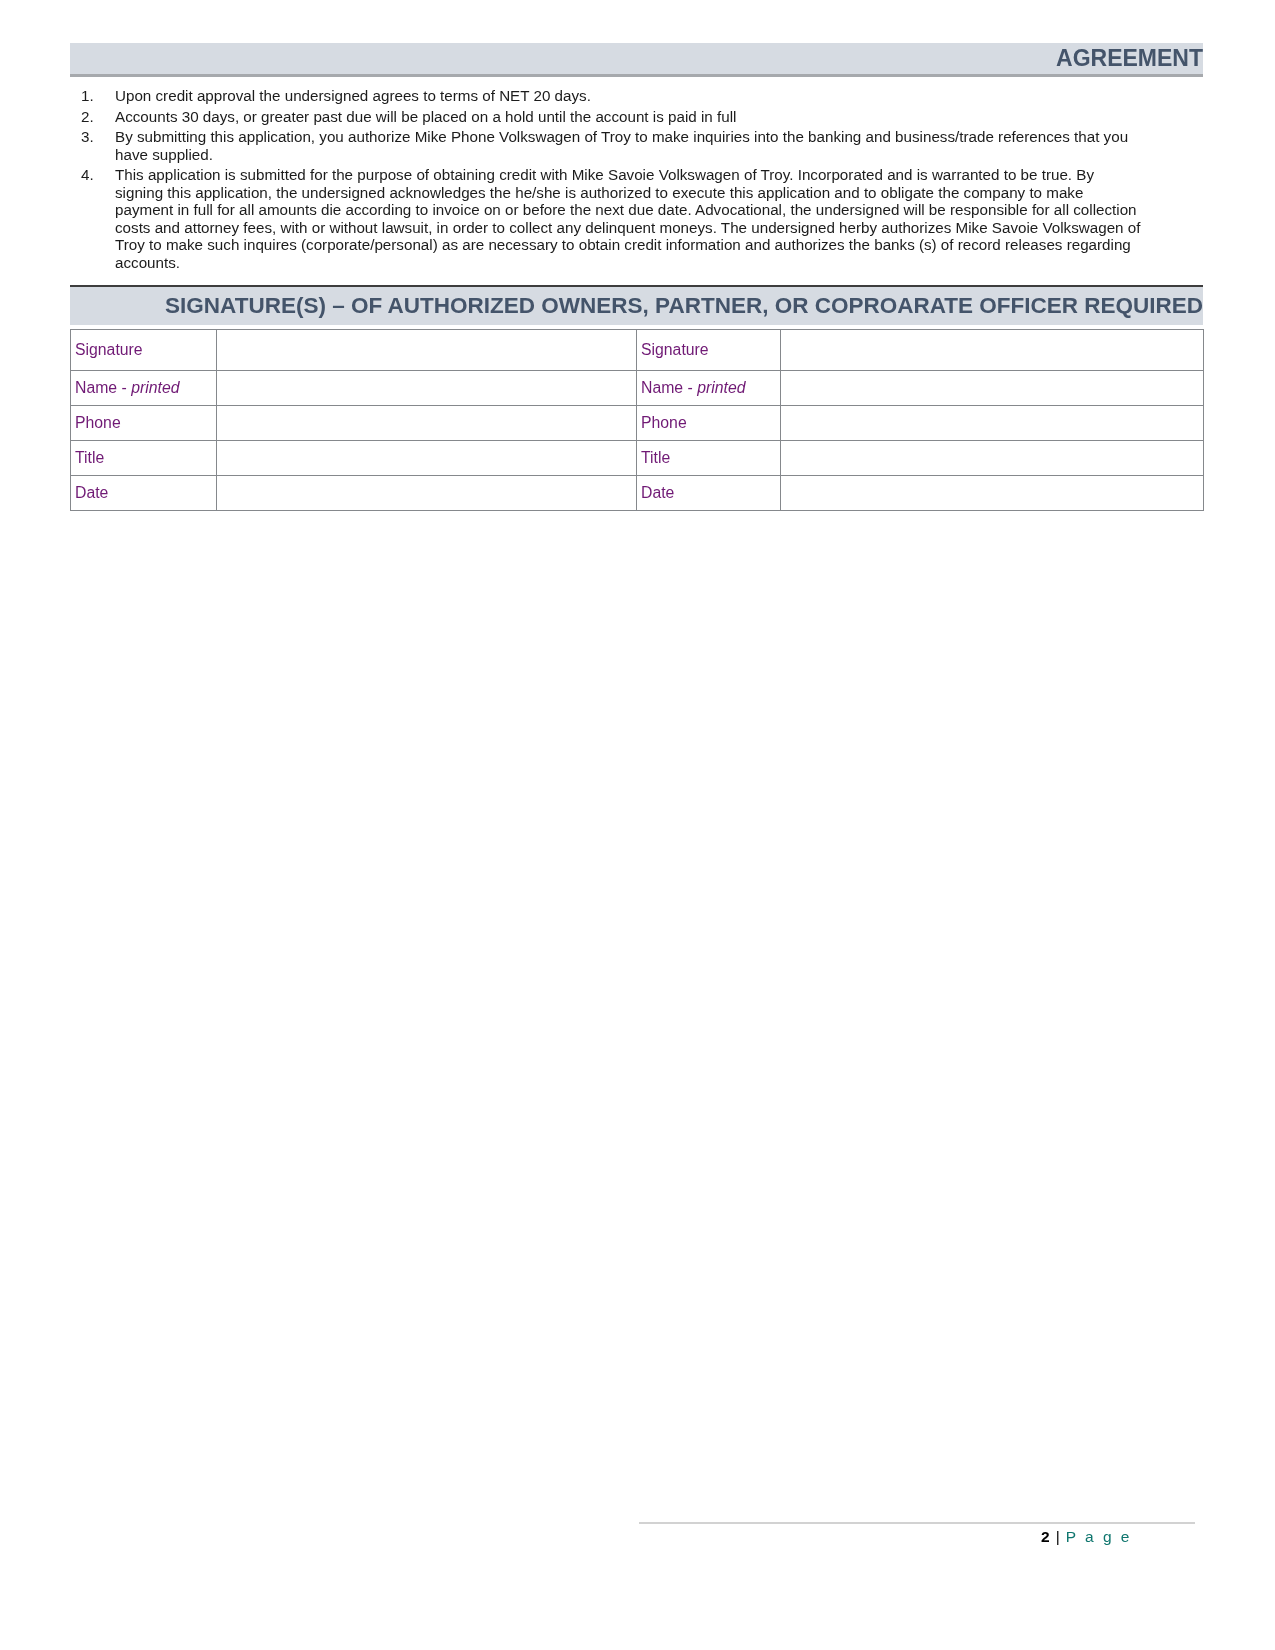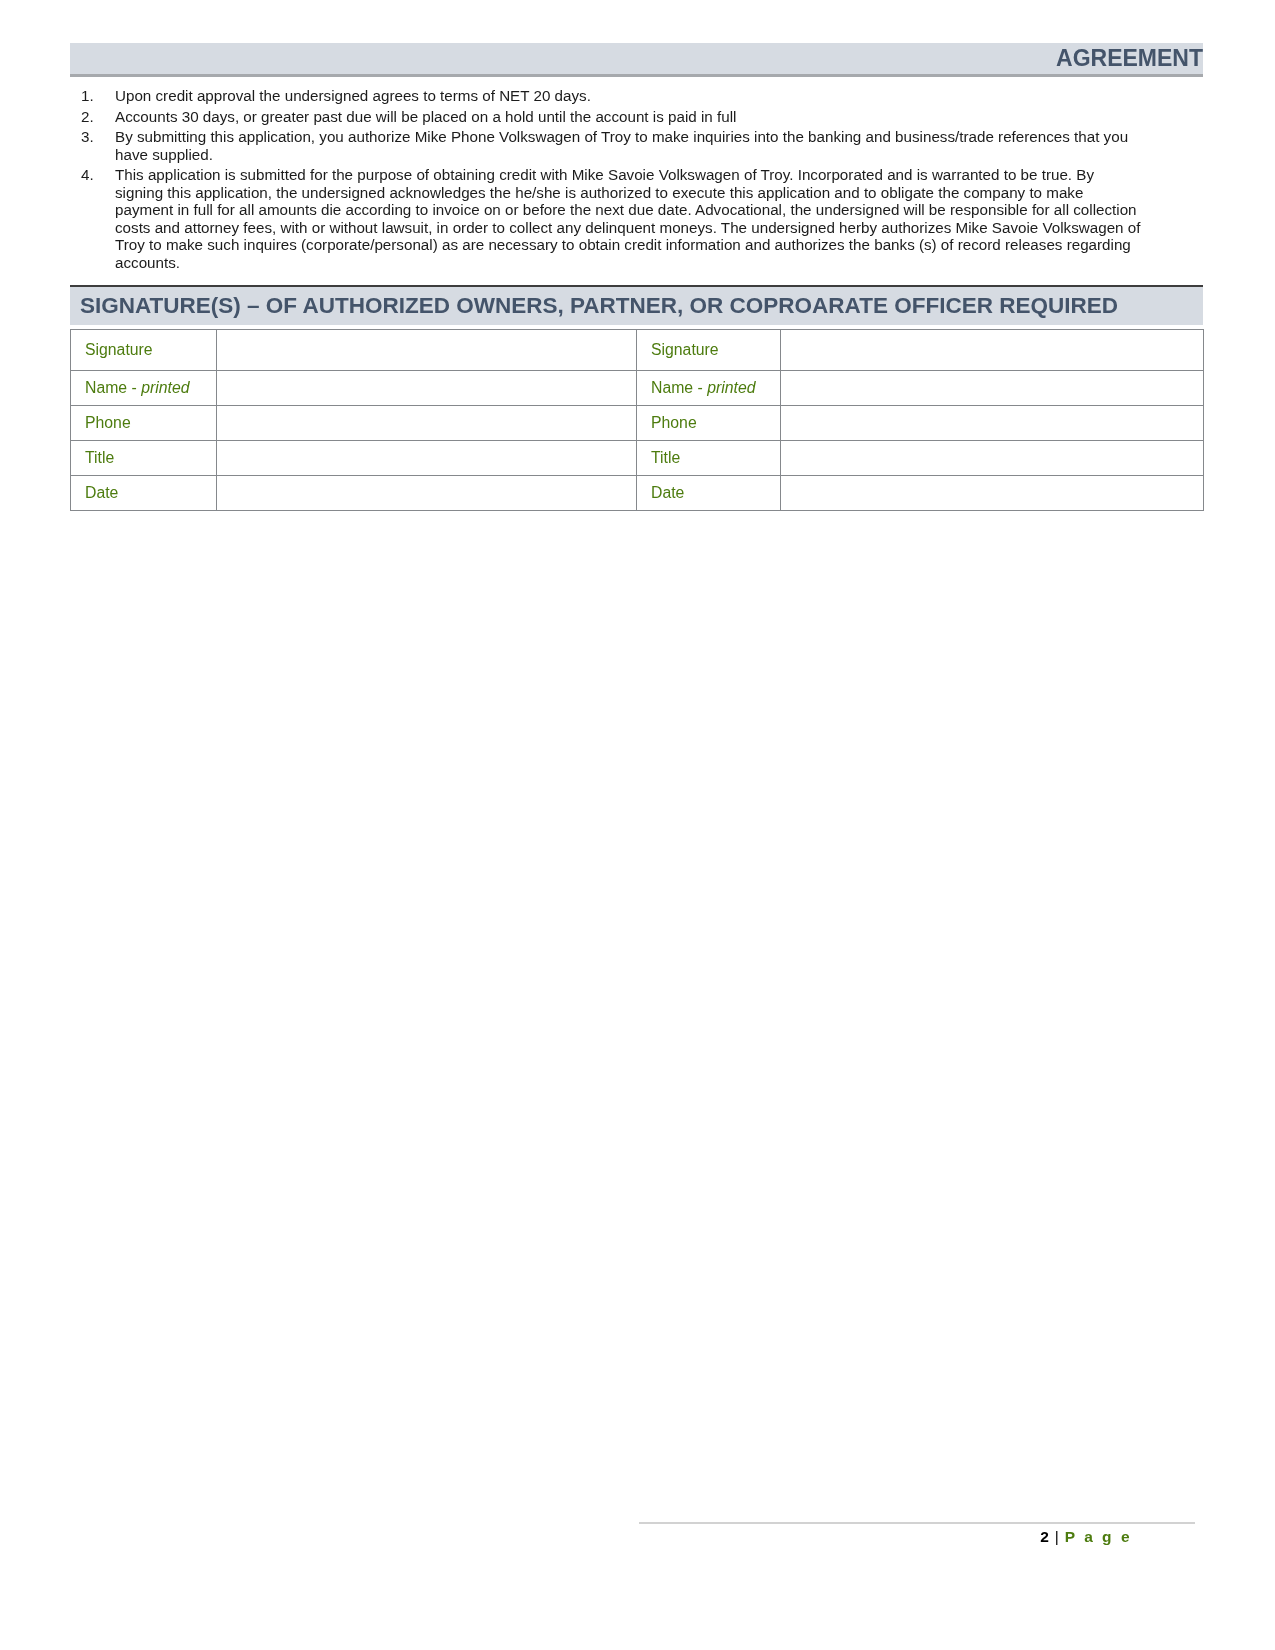--- a/index.html
+++ b/index.html
@@ -16,20 +16,21 @@
     left:70px; top:43px;
     width:1133px;
   }
 
   
   .band {
     background:#d6dbe2;
     color:#44546a;
     font-weight:bold;
     box-sizing:border-box;
+    text-align:right;
   }
   .band-agreement {
     height:34px;
     line-height:31px;
     border-bottom:3px solid #a6a9ad;
     text-align:right;
     font-size:23px;
   }
   .band-signatures {
     margin-top:14px;
@@ -63,22 +64,22 @@
     border-collapse:collapse;
     table-layout:fixed;
     width:1133px;
   }
   .sig-table td {
     border:1.5px solid #85888c;
     vertical-align:middle;
     padding:0;
   }
   .sig-table td.lbl {
-    padding-left:14px;
-    color:#4d7c0f;
+    padding-left:4px;
+    color:#701a75;
     font-size:15.8px;
   }
   .sig-table col.c-lbl1 { width:146px; }
   .sig-table col.c-val1 { width:420px; }
   .sig-table col.c-lbl2 { width:144px; }
   .sig-table col.c-val2 { width:423px; }
   .sig-table tr.r-sig  { height:41px; }
   .sig-table tr.r-std  { height:35px; }
   .sig-table em { }
 
@@ -92,21 +93,21 @@
   .footer-text {
     position:absolute;
     left:639px; top:1528px;
     width:493px;
     text-align:right;
     font-size:15.5px;
     white-space:nowrap;
   }
   .footer-text .pnum { font-weight:bold; color:#000000; }
   .footer-text .sep  { color:#000000; margin:0 6px; }
-  .footer-text .pword { color:#4d7c0f; letter-spacing:2.5px;font-weight:bold; }
+  .footer-text .pword { color:#0f766e; letter-spacing:2.5px; }
 </style>
 </head>
 <body>
 
 <div class="page">
   <div class="content">
 
     <div class="band band-agreement">
       <span>AGREEMENT</span>
     </div>

